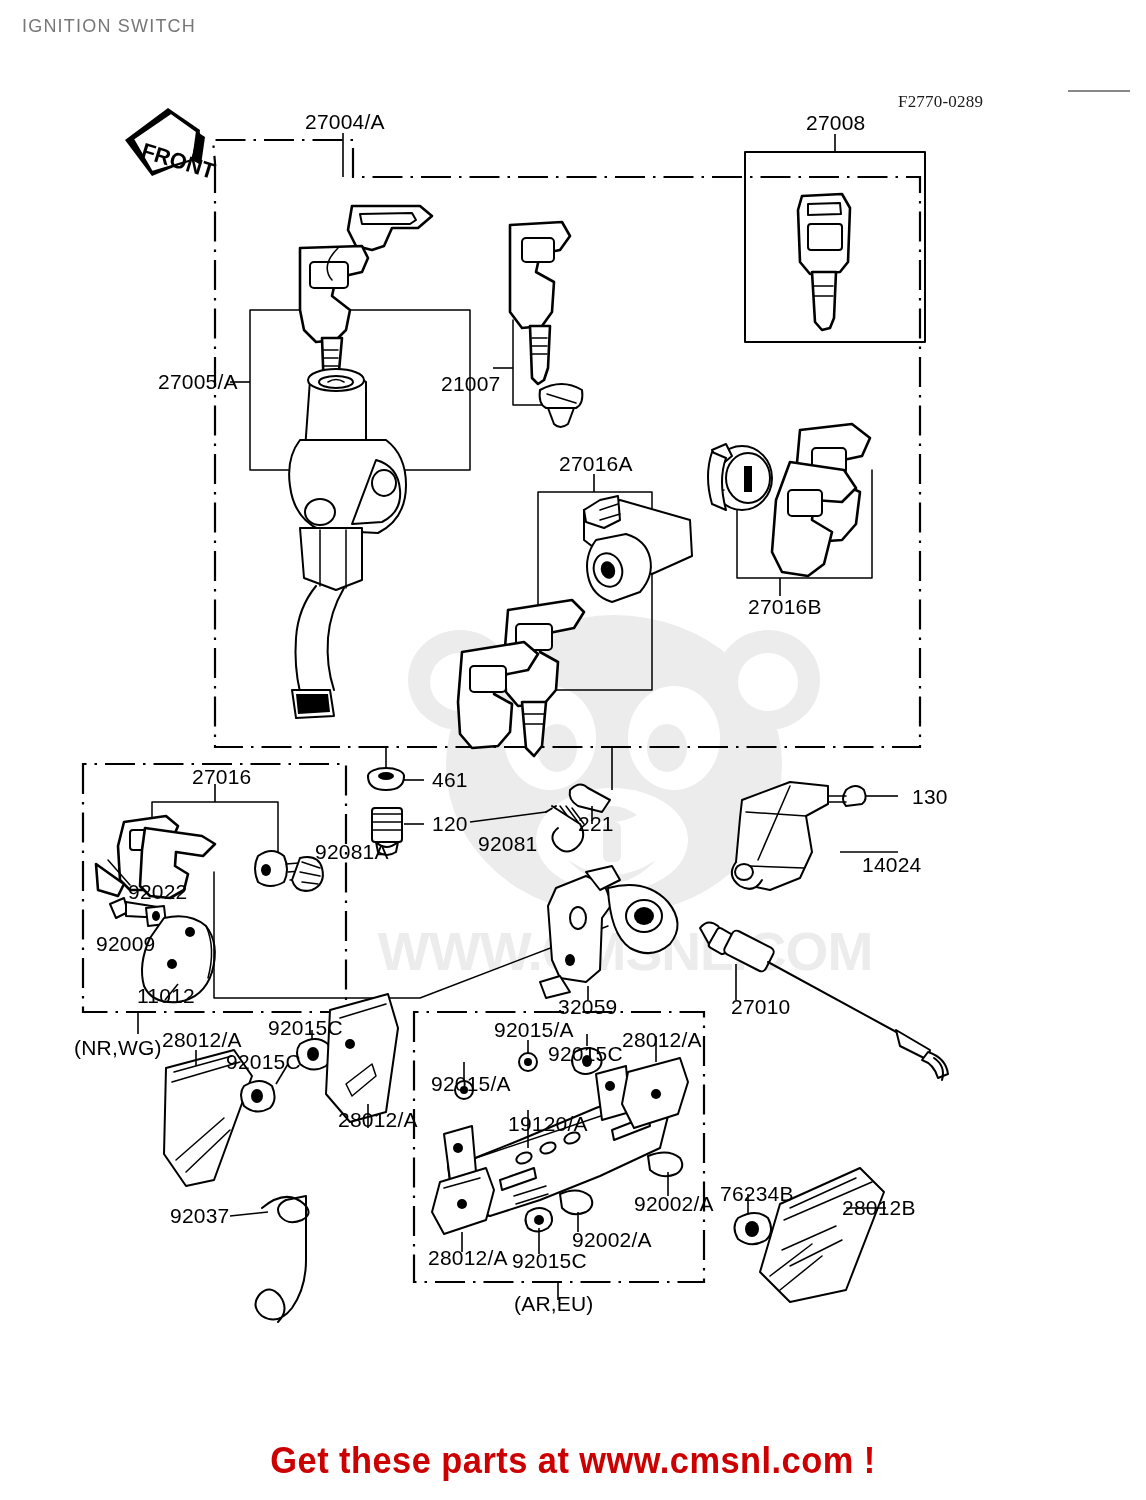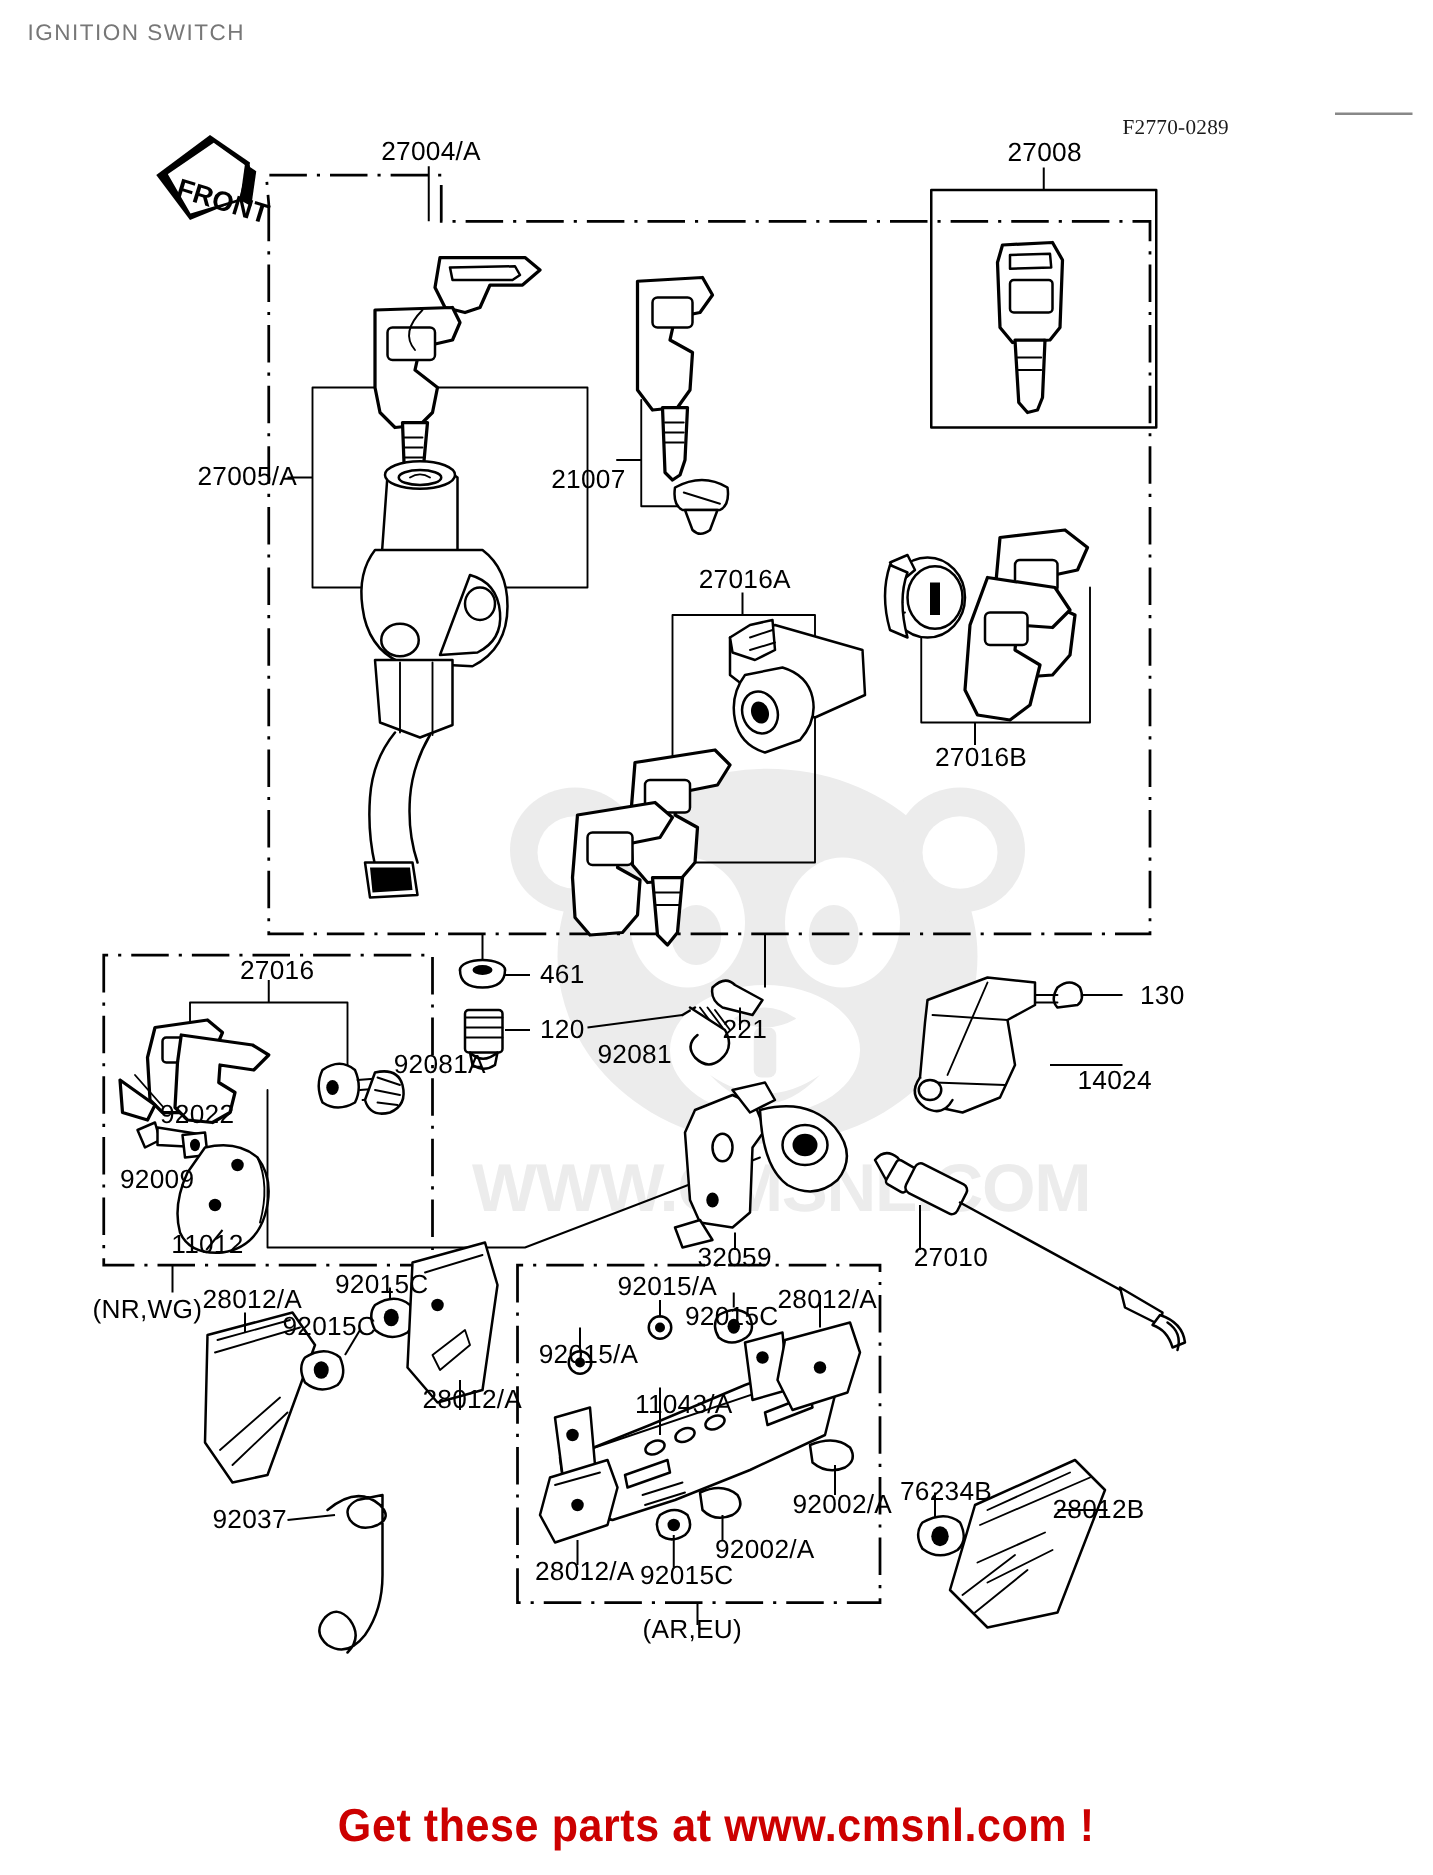--- a/index.html
+++ b/index.html
@@ -438,21 +438,21 @@
 <div class="lbl" style="left:162px;top:1028px;">28012/A</div>
 <div class="lbl" style="left:268px;top:1016px;">92015C</div>
 <div class="lbl" style="left:226px;top:1050px;">92015C</div>
 <div class="lbl" style="left:338px;top:1108px;">28012/A</div>
 <div class="lbl" style="left:170px;top:1204px;text-align:center;">92037</div>
 
 <div class="lbl" style="left:494px;top:1018px;">92015/A</div>
 <div class="lbl" style="left:548px;top:1042px;">92015C</div>
 <div class="lbl" style="left:622px;top:1028px;">28012/A</div>
 <div class="lbl" style="left:431px;top:1072px;">92015/A</div>
-<div class="lbl" style="left:508px;top:1112px;">11043/A</div>
+<div class="lbl" style="left:508px;top:1112px;">19120/A</div>
 <div class="lbl" style="left:634px;top:1192px;">92002/A</div>
 <div class="lbl" style="left:572px;top:1228px;">92002/A</div>
 <div class="lbl" style="left:428px;top:1246px;">28012/A</div>
 <div class="lbl" style="left:512px;top:1249px;">92015C</div>
 <div class="lbl" style="left:514px;top:1292px;">(AR,EU)</div>
 
 <div class="lbl" style="left:720px;top:1182px;">76234B</div>
 <div class="lbl" style="left:842px;top:1196px;">28012B</div>
 
 <div id="footer">Get these parts at www.cmsnl.com !</div>

